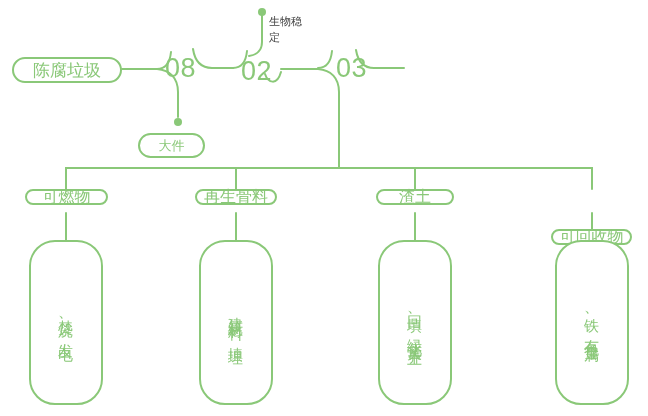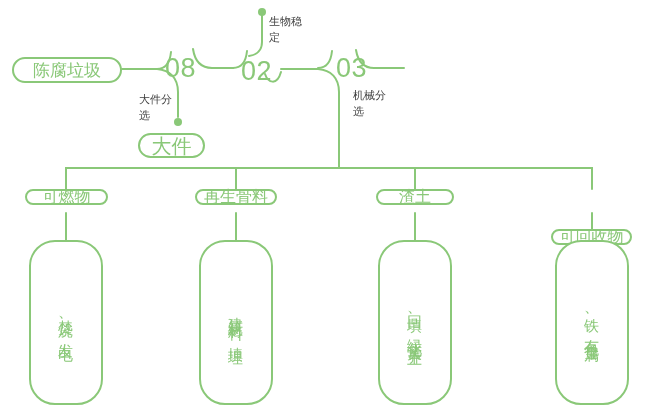--- a/index.html
+++ b/index.html
@@ -24,21 +24,21 @@
     box-sizing:border-box;
     border:2px solid var(--accent);
     border-radius:999px;
     color:var(--accent);
     background:var(--bg);
     display:flex;align-items:center;justify-content:center;
     white-space:nowrap;
     line-height:1;
   }
   .pill-source{left:12px;top:57px;width:110px;height:26px;font-size:17px;}
-  .pill-bulky {left:138px;top:133px;width:67px;height:25px;font-size:20px;}
+  .pill-bulky {left:138px;top:133px;width:67px;height:25px;font-size:13px;}
   .pill-cat   {top:189px;height:16px;font-size:16px;align-items:center;}
   .cat-0{left:25px;width:83px;}
   .cat-1{left:195px;width:82px;}
   .cat-2{left:376px;width:78px;}
   .cat-3{left:551px;width:81px;margin-top:40px;}
 
   .num{
     position:absolute;
     color:var(--accent);
     font-size:27px;
@@ -120,23 +120,21 @@
   </svg>
 
   <div class="pill pill-source">
     <span>陈腐垃圾</span>
   </div>
 
   <div class="num num-01">08</div>
   <div class="num num-02">02</div>
   <div class="num num-03">03</div>
 
-  <div class="plabel plabel-bulk">大件分选</div>
   <div class="plabel plabel-bio">生物稳定</div>
-  <div class="plabel plabel-mech">机械分选</div>
 
   <div class="pill pill-bulky">
     <span>大件</span>
   </div>
 
   <div class="pill pill-cat cat-0">
     <span>可燃物</span>
   </div>
   <div class="pill pill-cat cat-1">
     <span>再生骨料</span>

